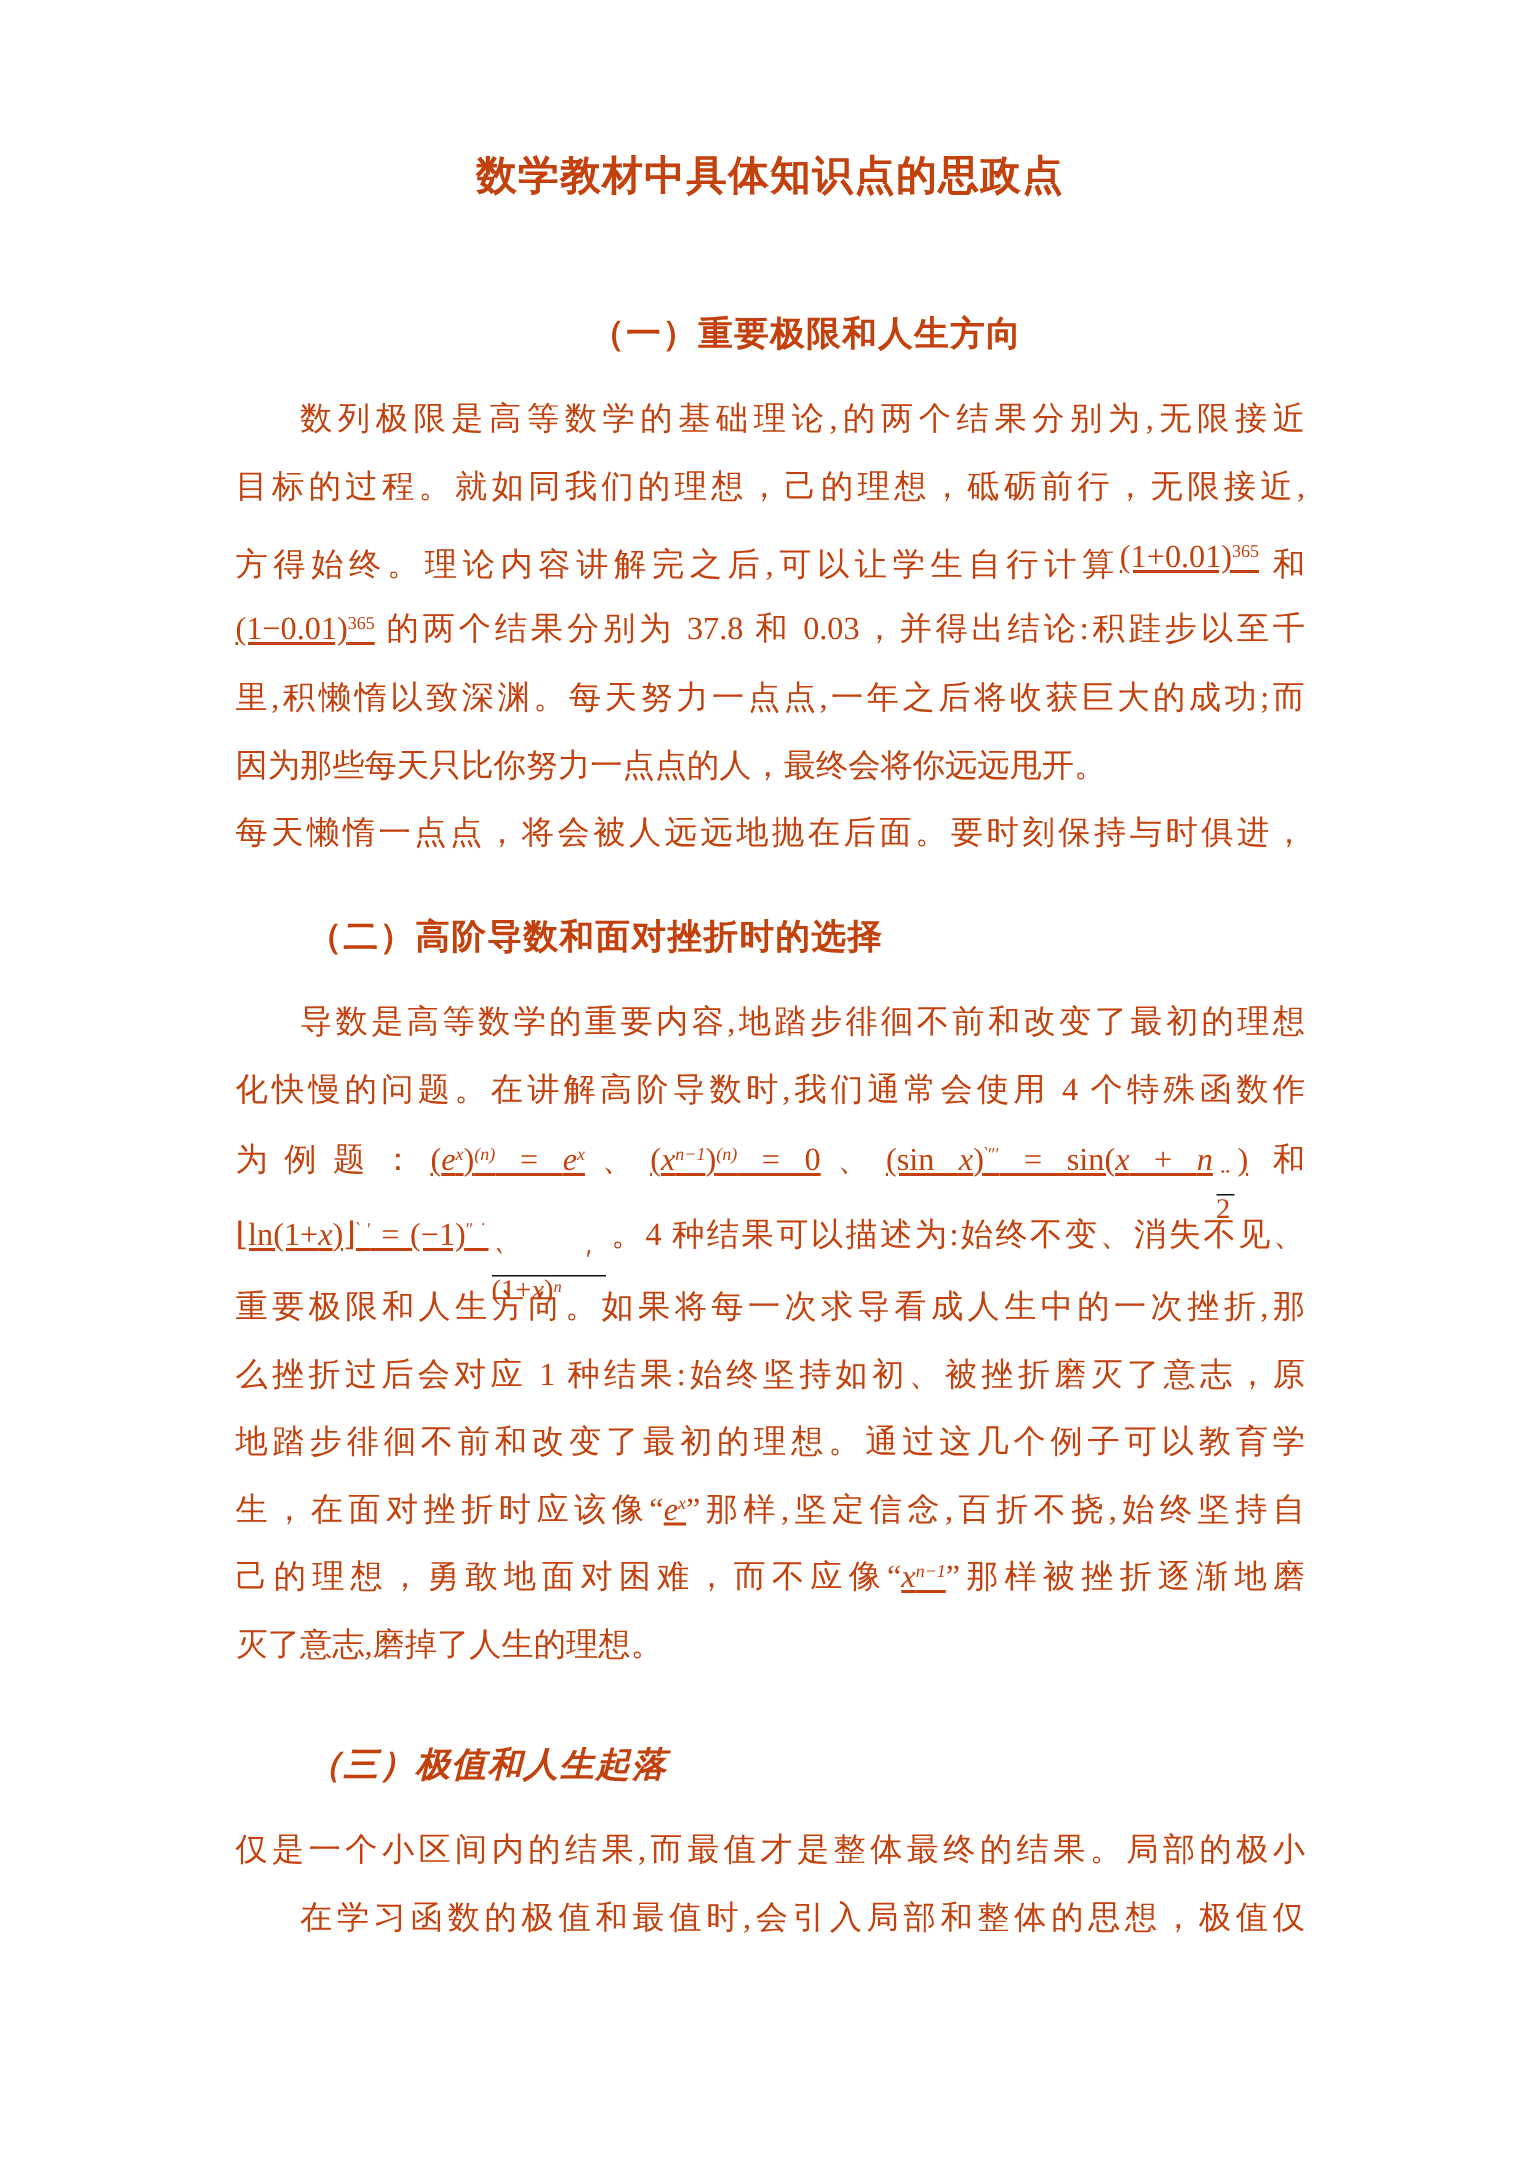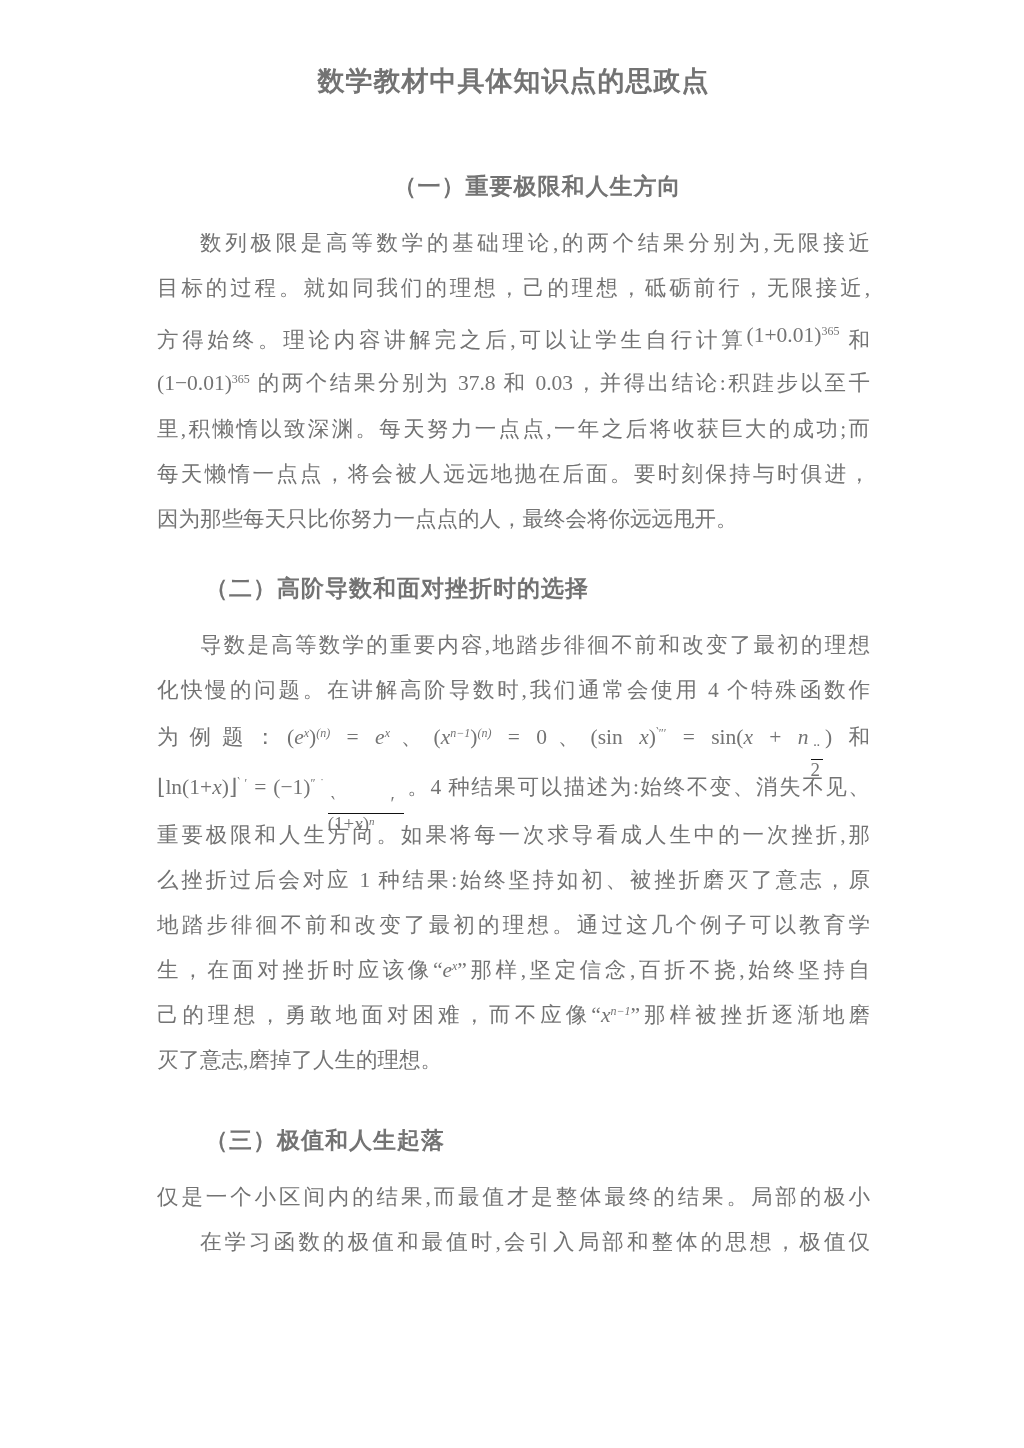--- a/index.html
+++ b/index.html
@@ -1,24 +1,24 @@
 <!DOCTYPE html>
 <html lang="zh"><head>
 <meta charset="utf-8">
 <style>
   html, body { margin: 0; padding: 0; background: #e8e8e8; }
   .page {
     width: 1024px;
     height: 1448px;
     margin: 0 auto;
     background: #ffffff;
-    color: #737373;
+    color: #c2410c;
     font-family: "Liberation Serif", "DejaVu Serif", serif;
     box-sizing: border-box;
-    padding: 60px 154px 0 157px;
+    padding: 96px 154px 0 157px;
     overflow: hidden;
   }
   .title {
     margin: 0;
     font-family: "Liberation Sans", "DejaVu Sans", sans-serif;
     font-weight: bold;
     font-size: 27px;
     line-height: 42px;
     text-align: center;
     letter-spacing: 1px;
@@ -26,37 +26,38 @@
   .heading {
     margin: 0 0 0 48px;
     font-family: "Liberation Sans", "DejaVu Sans", sans-serif;
     font-weight: bold;
     font-size: 23px;
     line-height: 45px;
     letter-spacing: 1px;
   }
   .h1 { margin-top: 62px; text-align: center; }
   .h2 { margin-top: 24px; }
-  .h3 { margin-top: 35px; }
+  .h3 { margin-top: 35px; font-style: italic; }
   .para { margin: 0; }
   .p1, .p2, .p3 { margin-top: 12px; }
   .line {
     font-size: 21.5px;
     line-height: 45px;
     height: 45px;
     text-align: justify;
     text-align-last: justify;
   }
   .line.tall48 { height: 48px; line-height: 48px; }
   .line.tall52 { height: 52px; line-height: 52px; }
   .line.indent { text-indent: 43px; }
   .line.last { text-align-last: left; }
   .formula {
     font-family: "Liberation Serif", "DejaVu Serif", "DejaVu Sans", serif;
     white-space: nowrap;
+    text-decoration: underline;
   }
   .formula .it, sup.it { font-style: italic; }
   .formula sup {
     font-size: 12px;
     line-height: 0;
     vertical-align: 7px;
     letter-spacing: 0;
   }
   .raised { vertical-align: 5px; }
   .frac {
@@ -87,22 +88,22 @@
   <h1 class="title">数学教材中具体知识点的思政点</h1>
 
   <section>
     <h2 class="heading h1">（一）重要极限和人生方向</h2>
     <div class="para p1">
       <div class="line indent"><span>数列极限是高等数学的基础理论,的两个结果分别为,无限接近</span></div>
       <div class="line"><span>目标的过程。就如同我们的理想，己的理想，砥砺前行，无限接近,</span></div>
       <div class="line tall48"><span>方得始终。理论内容讲解完之后,可以让学生自行计算</span><span class="formula raised"><span>(1+0.01)</span><sup>365</sup></span><span> 和</span></div>
       <div class="line tall48"><span class="formula"><span>(1−0.01)</span><sup>365</sup></span><span> 的两个结果分别为 37.8 和 0.03，并得出结论:积跬步以至千</span></div>
       <div class="line"><span>里,积懒惰以致深渊。每天努力一点点,一年之后将收获巨大的成功;而</span></div>
+      <div class="line last"><span>因为那些每天只比你努力一点点的人，最终会将你远远甩开。</span></div>
       <div class="line"><span>每天懒惰一点点，将会被人远远地抛在后面。要时刻保持与时俱进，</span></div>
-      <div class="line last"><span>因为那些每天只比你努力一点点的人，最终会将你远远甩开。</span></div>
     </div>
   </section>
 
   <section>
     <h2 class="heading h2">（二）高阶导数和面对挫折时的选择</h2>
     <div class="para p2">
       <div class="line indent"><span>导数是高等数学的重要内容,地踏步徘徊不前和改变了最初的理想</span></div>
       <div class="line"><span>化快慢的问题。在讲解高阶导数时,我们通常会使用 4 个特殊函数作</span></div>
       <div class="line tall48"><span>为例题：</span><span class="formula"><span>(</span><span class="it">e</span><sup class="it">x</sup><span>)</span><sup class="it">(n)</sup><span> = </span><span class="it">e</span><sup class="it">x</sup></span><span>、</span><span class="formula"><span>(</span><span class="it">x</span><sup class="it">n−1</sup><span>)</span><sup class="it">(n)</sup><span> = 0</span></span><span>、</span><span class="formula"><span>(sin </span><span class="it">x</span><span>)</span><sup>‵″′</sup><span> = sin(</span><span class="it">x</span><span> + </span><span class="it">n</span><span class="frac">
               <span class="num"><span>¨</span></span>

